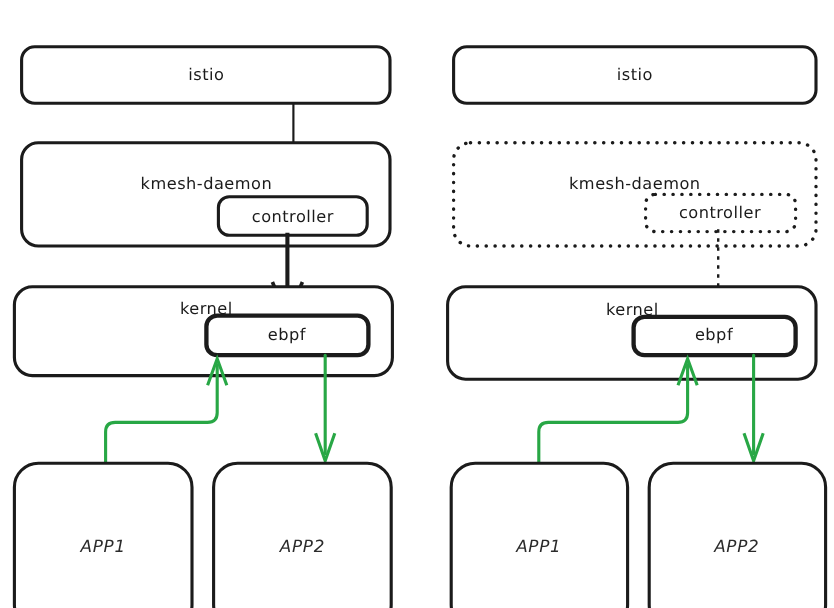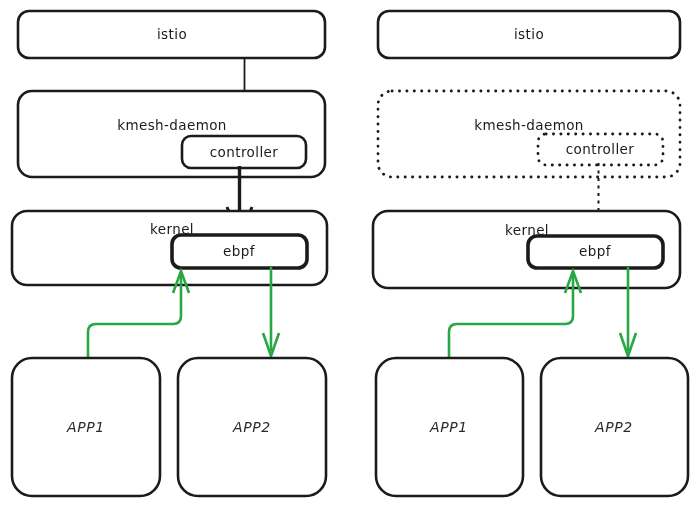--- a/index.html
+++ b/index.html
@@ -10,20 +10,21 @@
   body {
     width: 695px;
     height: 507px;
     overflow: hidden;
     font-family: "DejaVu Sans", sans-serif;
   }
   #diagram-root {
     position: relative;
     width: 695px;
     height: 421px;
+    margin-top: 28px;
   }
   svg#diagram {
     display: block;
     width: 695px;
     height: 507px;
   }
   .box-solid {
     fill: #ffffff;
     stroke: #1b1b1b;
     stroke-width: 2.6;

